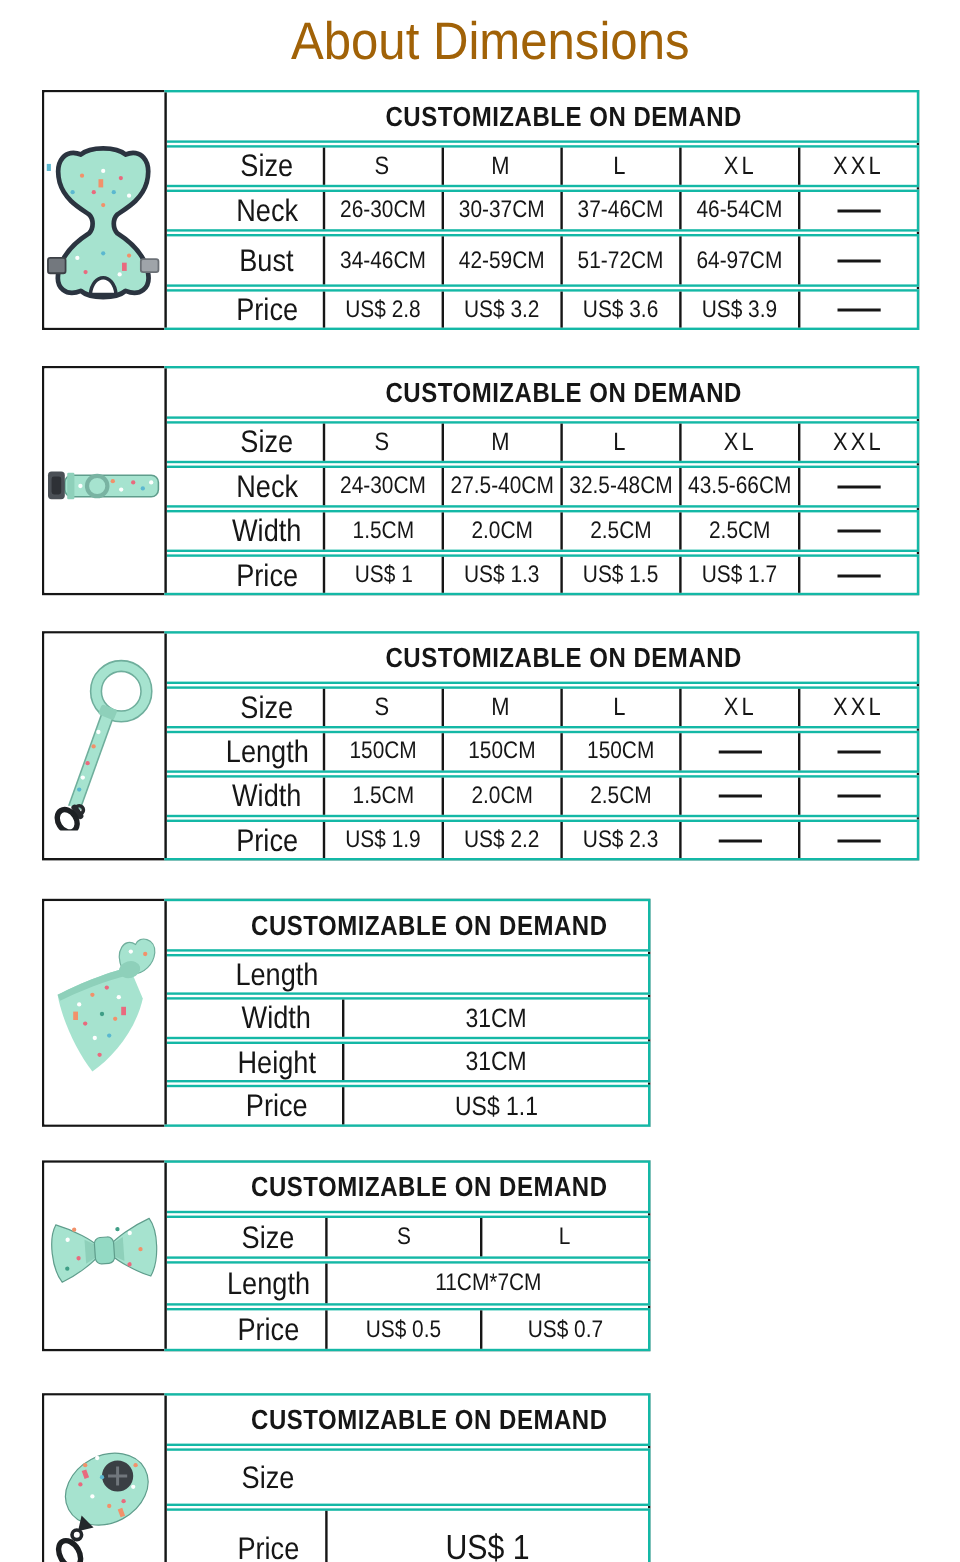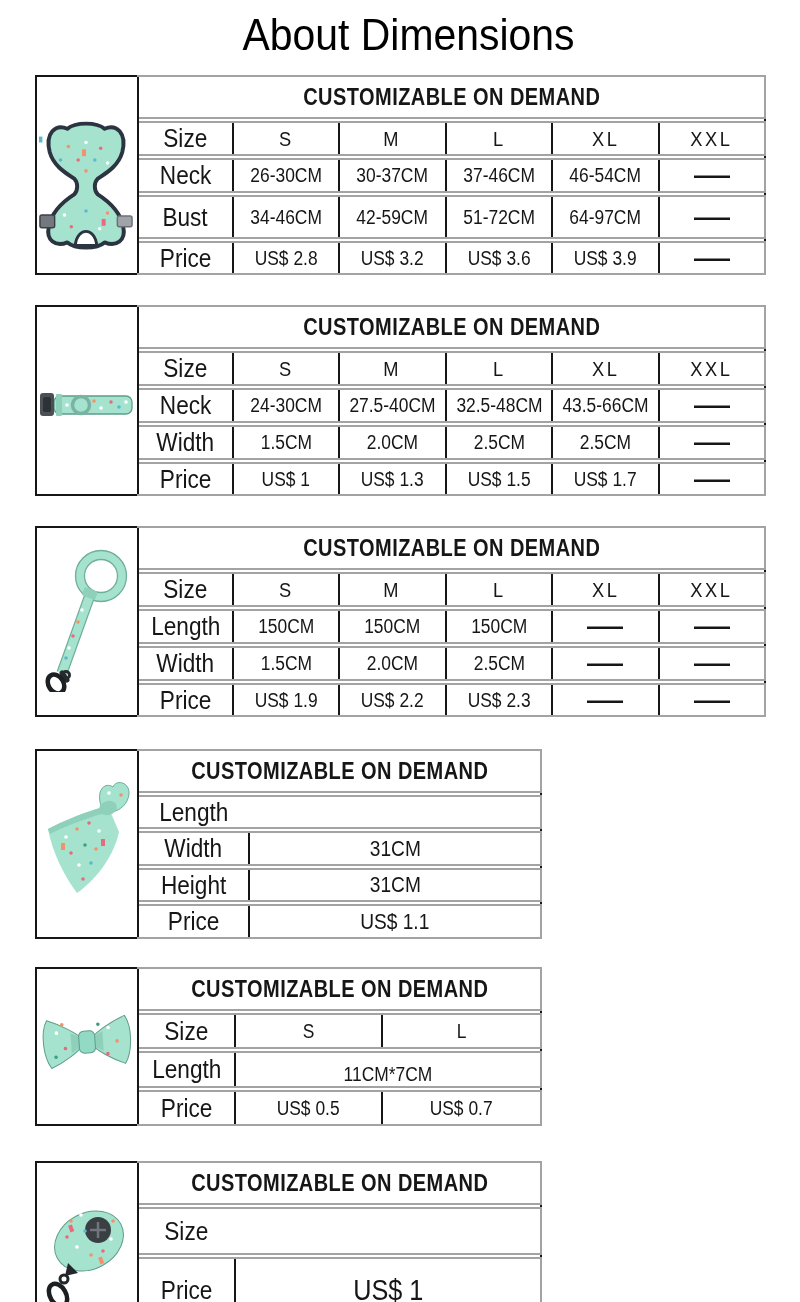--- a/index.html
+++ b/index.html
@@ -20,22 +20,22 @@
   .imgcell{
     width:102px;flex:0 0 102px;border-right:2px solid #161616;
     box-sizing:border-box;position:relative;background:#fff;
   }
   .imgcell svg{position:absolute;}
   .tbl{
     flex:1 1 auto;display:flex;flex-direction:column;gap:2px;
     margin:-2px -2px -2px -2px;min-width:0;
   }
   .trow{
-    display:flex;align-items:stretch;border:2px solid #a3a3a3;
-    box-sizing:border-box;background:#fff;
+    display:flex;align-items:stretch;border:2px solid #14b8a6;
+    box-sizing:border-box;background:#fff;padding-left:37px;
   }
   .cell{
     display:flex;align-items:center;justify-content:center;
     min-width:0;overflow:hidden;
   }
   .cell + .cell{border-left:2px solid #161616;}
   .headcell{flex:1 1 auto;}
   .labelcell{flex:0 0 auto;}
   .datacell{flex:1 1 0;}
   .tx{display:inline-block;white-space:nowrap;transform:scaleX(0.87);font-weight:500;}
@@ -45,21 +45,21 @@
   .datacell .tx.sz{font-size:21px;letter-spacing:3px;}
   .datacell .tx.wide1{font-size:22px;}
   .datacell .tx.big{font-size:24px;}
   .datacell .tx.xbig{font-size:29px;}
   .tx.dash{transform:scale(1.8,1.25);font-weight:700;font-size:20px;}
 </style>
 </head>
 <body>
 
 <div class="page">
-  <h1 class="page-title" style="color: #000000; padding-left: 17px;"><span class="tx">About Dimensions</span></h1>
+  <h1 class="page-title" style="color: #a16207; padding-left: 17px;"><span class="tx">About Dimensions</span></h1>
   <div class="blocks">
       <div class="block" style="width: 731px; margin-bottom: 30px;">
         <div class="imgcell">
           <svg viewBox="0 0 96 148" xmlns="http://www.w3.org/2000/svg" style="left: 1px; top: 40px; width: 96px; height: 145px;">
    <path d="M11,36 C6,16 17,7 29,12 C37,5 59,5 67,12 C79,7 90,16 85,36 C81,50 69,57 60,63 C56,67 56,75 60,79 C71,86 83,96 86,112 C89,126 79,133 67,128 C59,135 37,135 29,128 C17,133 7,126 10,112 C13,96 25,86 36,79 C40,75 40,67 36,63 C27,57 15,50 11,36 Z" fill="#A6E3CF" stroke="#2b3440" stroke-width="4" stroke-linejoin="round"></path>
    <path d="M37,131 C39,112 57,112 59,131 Z" fill="#ffffff" stroke="#2b3440" stroke-width="3"></path>
    <rect x="1" y="100" width="15" height="13" rx="2" fill="#73787e" stroke="#3c4046" stroke-width="1.5"></rect>
    <rect x="80" y="101" width="15" height="11" rx="2" fill="#9fa4a9" stroke="#6b7076" stroke-width="1.5"></rect>
    <circle cx="30" cy="30" r="1.8" fill="#f2916a"></circle>
             <circle cx="48" cy="26" r="1.8" fill="#ffffff"></circle>
@@ -473,21 +473,21 @@
               <span class="tx">S</span>
             </div>
             <div class="cell datacell" style="flex: 161 1 0px;">
               <span class="tx">L</span>
             </div>
           </div>
           <div class="trow" style="height: 37px;">
             <div class="cell labelcell" style="flex-basis: 95px;">
               <span class="tx">Length</span>
             </div>
-            <div class="cell datacell" style="flex: 161 1 0px; align-items: flex-end;">
+            <div class="cell datacell" style="flex: 161 1 0px;">
               <span class="tx">11CM*7CM</span>
             </div>
           </div>
           <div class="trow" style="height: 36px;">
             <div class="cell labelcell" style="flex-basis: 95px;">
               <span class="tx">Price</span>
             </div>
             <div class="cell datacell" style="flex: 148 1 0px; text-align: right;">
               <span class="tx">US$ 0.5</span>
             </div>

